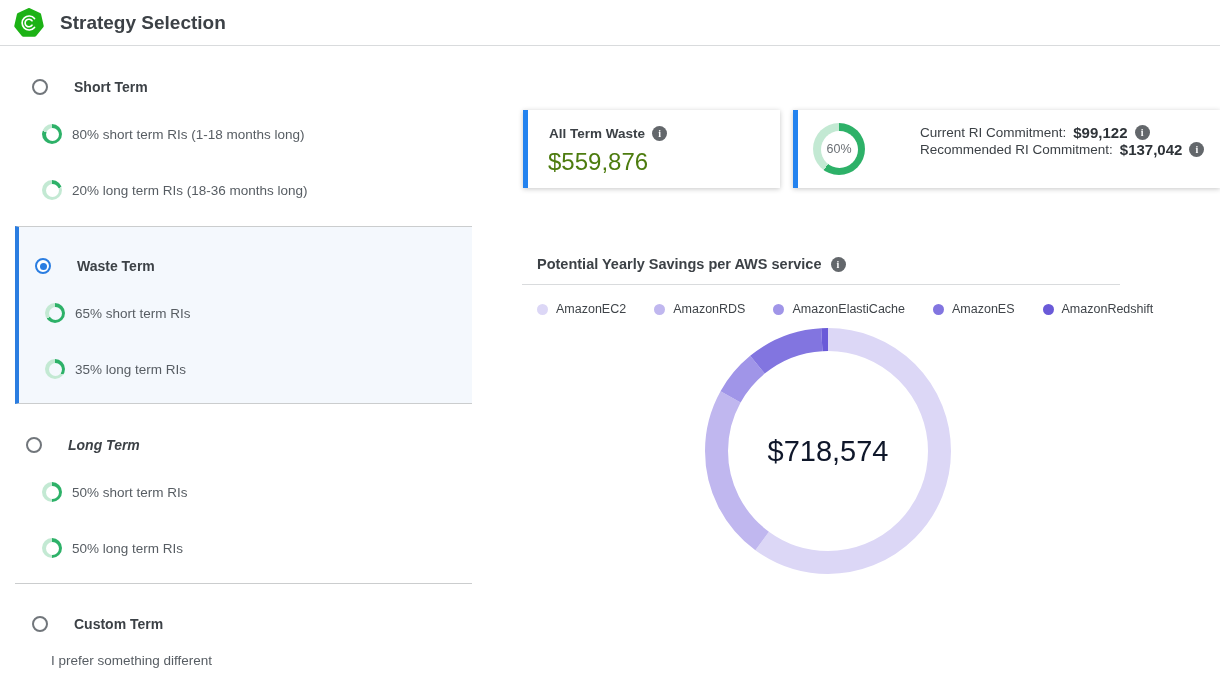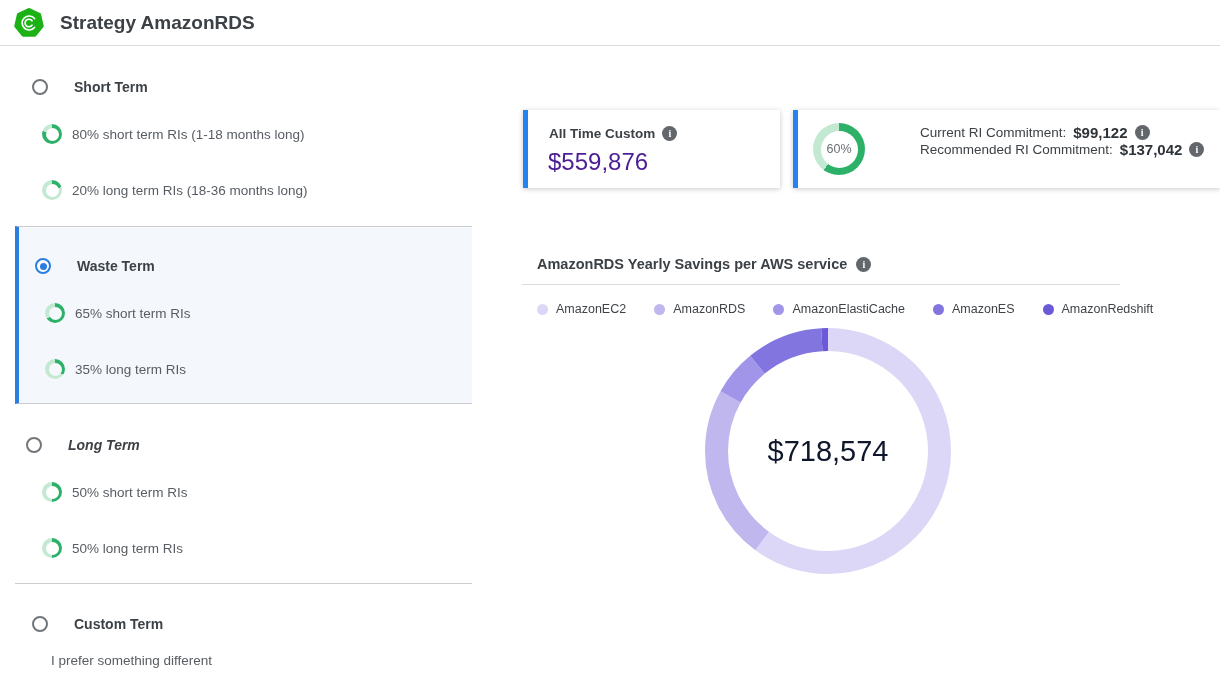--- a/index.html
+++ b/index.html
@@ -24,21 +24,21 @@
   .sub-label { font-size:13.5px; color:#575d63; margin-left:10px; }
   .selected-panel { position:absolute; left:15px; top:226px; width:457px; height:178px; background:#f4f8fd; border-left:4px solid #2a7de1; border-top:1px solid #cbcdce; border-bottom:1px solid #cbcdce; }
   .h-divider { position:absolute; height:1px; background:#cbcdce; }
   .custom-desc { position:absolute; font-size:13.5px; color:#575d63; }
 
   
   .stat-card { position:absolute; top:110px; height:78px; background:#fff; border-left:5px solid #2483ef; box-shadow:0 1px 5px rgba(0,0,0,0.22); }
   .card-waste { left:523px; width:257px; }
   .card-commit { left:793px; width:427px; }
   .waste-label-row { position:absolute; left:21px; top:16px; display:flex; align-items:center; gap:7px; font-size:13.5px; font-weight:bold; color:#3c4146; }
-  .waste-value { position:absolute; left:20px; top:38px; font-size:24px; color:#4c1d95; }
+  .waste-value { position:absolute; left:20px; top:38px; font-size:24px; color:#4d7c0f; }
   .info-icon { display:inline-block; width:15px; height:15px; border-radius:50%; background:#63676b; color:#fff; font-size:10px; font-weight:bold; font-family:"Liberation Serif", serif; text-align:center; line-height:15px; cursor:pointer; flex:0 0 auto; }
   .commit-ring { position:absolute; left:15px; top:13px; width:52px; height:52px; border-radius:50%; }
   .commit-ring .hole { position:absolute; inset:7.5px; border-radius:50%; background:#fff; display:flex; align-items:center; justify-content:center; font-size:12.5px; color:#6b7075; }
   .commit-lines { position:absolute; left:122px; top:14px; display:flex; flex-direction:column; gap:0; }
   .commit-line { display:flex; align-items:center; gap:7px; font-size:13.5px; color:#3c4146; white-space:nowrap; }
   .commit-line b { font-size:15px; color:#2e3338;text-align:center; }
 
   
   .chart-title-row { position:absolute; left:537px; top:256px; display:flex; align-items:center; gap:9px; font-size:14.5px; font-weight:bold; color:#3c4146; }
   .chart-divider { position:absolute; left:522px; top:284px; width:598px; height:1px; background:#d9dbdd; }
@@ -53,21 +53,21 @@
 <body>
 
 <div class="canvas">
 
   <div class="header">
     <svg class="logo" viewBox="0 0 30 30">
       <polygon points="15,2 25.2,6.9 27.7,17.9 20.6,26.7 9.4,26.7 2.3,17.9 4.8,6.9" fill="#1cb215" stroke="#1cb215" stroke-width="4" stroke-linejoin="round"></polygon>
       <path d="M 20.5 10.5 A 7 7 0 1 0 20.5 19.5" fill="none" stroke="#fff" stroke-width="1.7" stroke-linecap="round"></path>
       <path d="M 18 12.8 A 3.8 3.8 0 1 0 18 17.2" fill="none" stroke="#fff" stroke-width="1.6" stroke-linecap="round"></path>
     </svg>
-    <div class="page-title">Strategy AmazonRDS</div>
+    <div class="page-title">Strategy Selection</div>
   </div>
 
   <div class="selected-panel"></div>
 
   <div class="opt-row" style="left:32px; top:79px;">
     <span class="radio"></span>
     <span class="opt-label">Short Term</span>
   </div>
   <div class="opt-row" style="left:42px; top:124px;">
     <span class="ring" style="background: conic-gradient(rgb(45, 177, 104) 80%, rgb(195, 233, 211) 0deg);">
@@ -119,21 +119,21 @@
   <div class="h-divider" style="left:15px; top:583px; width:457px;"></div>
 
   <div class="opt-row" style="left:32px; top:616px;">
     <span class="radio"></span>
     <span class="opt-label">Custom Term</span>
   </div>
   <div class="custom-desc" style="left:51px; top:653px;">I prefer something different</div>
 
   <div class="stat-card card-waste">
     <div class="waste-label-row">
-      <span>All Time Custom</span>
+      <span>All Term Waste</span>
       <span class="info-icon">i</span>
     </div>
     <div class="waste-value">$559,876</div>
   </div>
 
   <div class="stat-card card-commit">
     <div class="commit-ring" style="background: conic-gradient(rgb(45, 177, 104) 60%, rgb(195, 233, 211) 0deg);">
       <span class="hole">60%</span>
     </div>
     <div class="commit-lines">
@@ -144,21 +144,21 @@
       </div>
       <div class="commit-line">
         <span>Recommended RI Commitment:</span>
         <b>$137,042</b>
         <span class="info-icon">i</span>
       </div>
     </div>
   </div>
 
   <div class="chart-title-row">
-    <span>AmazonRDS Yearly Savings per AWS service</span>
+    <span>Potential Yearly Savings per AWS service</span>
     <span class="info-icon">i</span>
   </div>
   <div class="chart-divider"></div>
 
   <div class="legend" id="legend">
       <span class="legend-item">
         <span class="legend-dot" style="background: rgb(220, 215, 246);"></span>
         <span class="legend-label">AmazonEC2</span>
       </span>
       <span class="legend-item">

